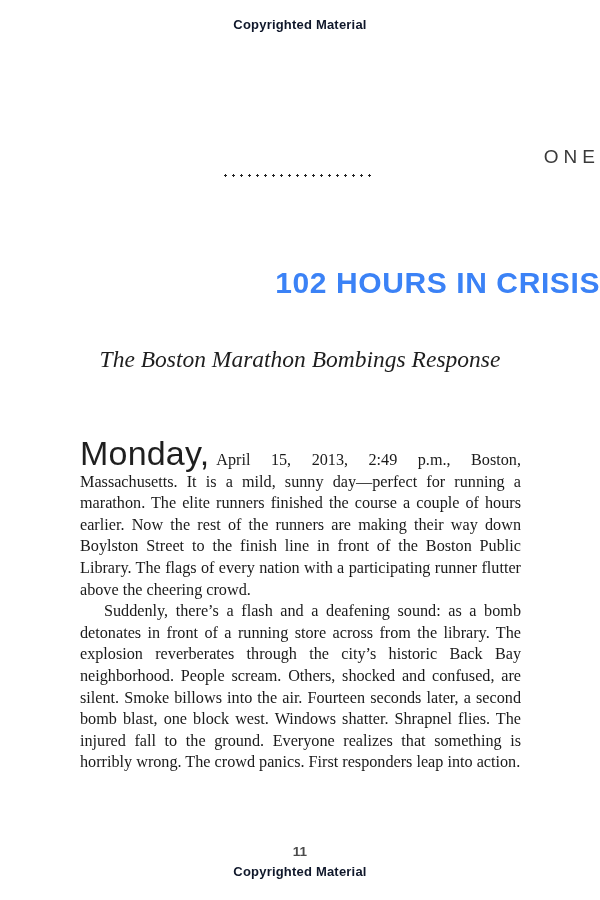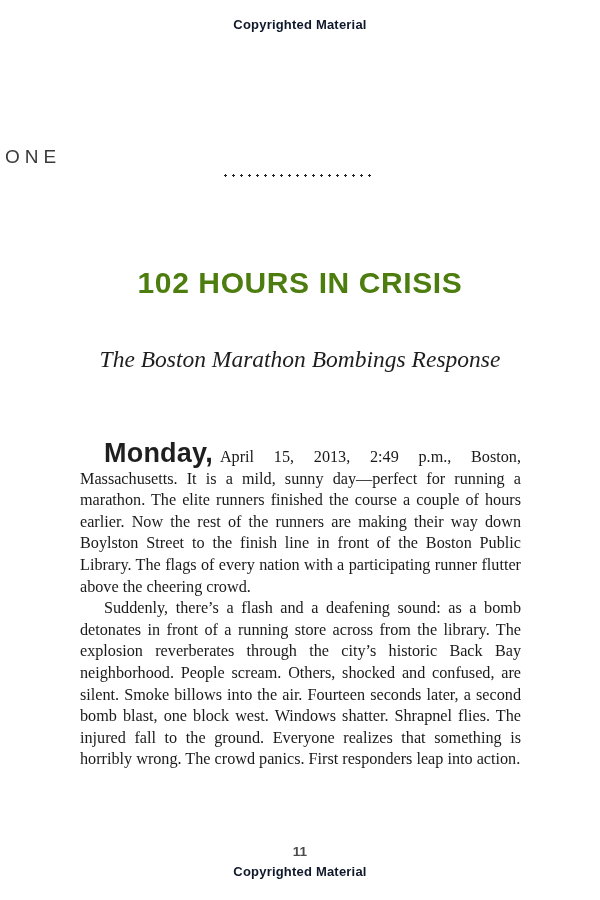--- a/index.html
+++ b/index.html
@@ -26,21 +26,21 @@
     color: #0f172a;
     letter-spacing: 0.2px;
   }
   .copyright-top { top: 17px; }
   .copyright-bottom { top: 864px; }
   .chapter-label {
     position: absolute;
     top: 146px;
     left: 0;
     width: 600px;
-    text-align: left;
+    text-align: right;
     font-family: "Liberation Sans", sans-serif;
     font-size: 19px;
     font-weight: 500;
     letter-spacing: 5px;
     text-indent: 5px; 
     color: #3a3a3a;
   }
   .dotted-divider {
     position: absolute;
     top: 174px;
@@ -49,26 +49,26 @@
     height: 3px;
     background-image: radial-gradient(circle at 1.5px 1.5px, #222222 1.15px, transparent 1.3px);
     background-size: 8px 3px;
     background-repeat: repeat-x;
   }
   .chapter-title {
     position: absolute;
     top: 266px;
     left: 0;
     width: 600px;
-    text-align: center;
+    text-align: right;
     font-family: "Liberation Sans", sans-serif;
     font-size: 30px;
     font-weight: 700;
     letter-spacing: 0.6px;
-    color: #4d7c0f;
+    color: #3b82f6;
   }
   .chapter-subtitle {
     position: absolute;
     top: 346px;
     left: 0;
     width: 600px;
     text-align: center;
     font-family: "Liberation Serif", serif;
     font-style: italic;
     font-size: 23.5px;
@@ -85,27 +85,26 @@
     text-align: justify;
   }
   .body-text p {
     margin: 0;
   }
   .body-text p.indented {
     text-indent: 24px;
   }
   .lead-word {
     font-family: "Liberation Sans", sans-serif;
-    font-weight: 700;
-    font-size: 27px;
+    font-weight: 400;
+    font-size: 34px;
     line-height: 21.6px;
     letter-spacing: 0.2px;
     color: #1f1f1f;
     margin-right: 7px;
-    margin-left: 24px;
   }
   .page-number {
     position: absolute;
     top: 844px;
     left: 0;
     width: 600px;
     text-align: center;
     font-family: "Liberation Sans", sans-serif;
     font-size: 13.5px;
     font-weight: 600;

